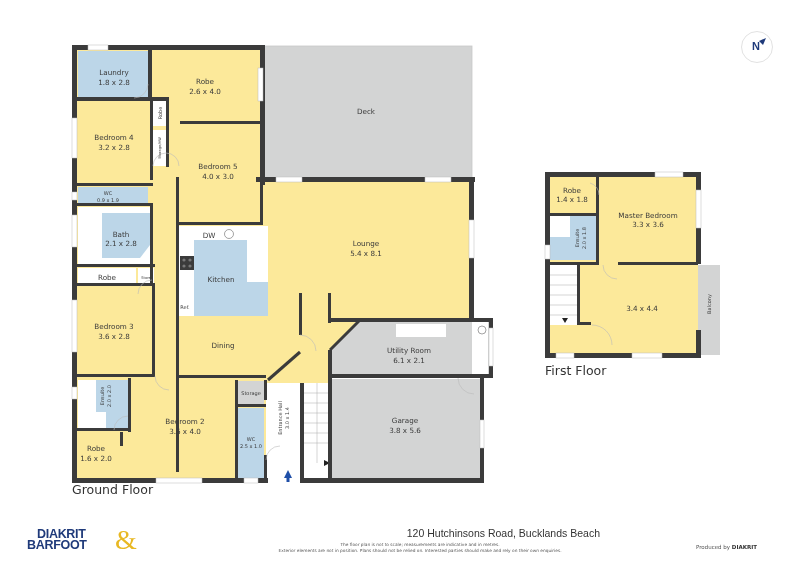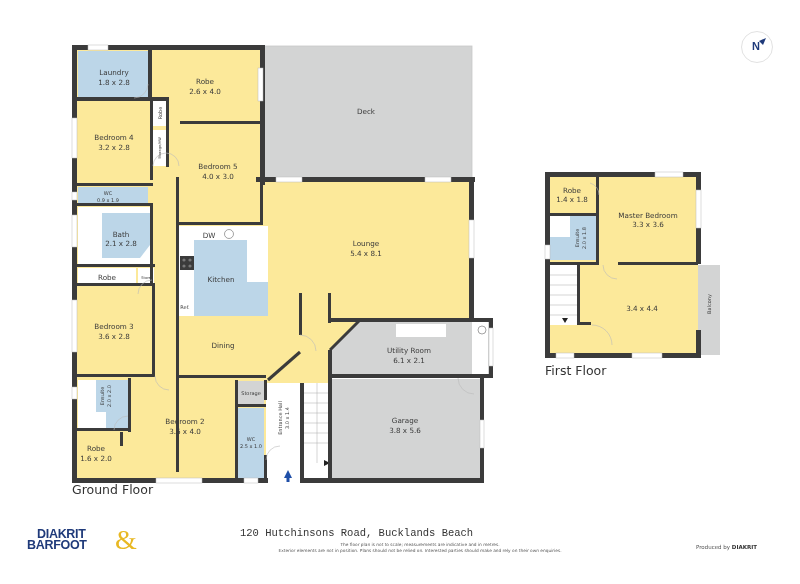--- a/index.html
+++ b/index.html
@@ -2,21 +2,21 @@
 <html><head>
 <meta charset="utf-8">
 <style>
   html, body { margin:0; padding:0; background:#ffffff; }
   body { width:800px; height:584px; position:relative; overflow:hidden; font-family:"DejaVu Sans", sans-serif; }
   svg { position:absolute; left:0; top:0; }
   .lbl { font-family:"DejaVu Sans", sans-serif; font-size:7.2px; fill:#3a3a3a; text-anchor:middle; }
   .lbl-s { font-family:"DejaVu Sans", sans-serif; font-size:5px; fill:#3a3a3a; text-anchor:middle; }
   .lbl-xs { font-family:"DejaVu Sans", sans-serif; font-size:3.6px; fill:#3a3a3a; text-anchor:middle; }
   .floor-title { font-family:"DejaVu Sans", sans-serif; font-size:12.5px; fill:#333333; }
-  .address { position:absolute; left:240px; top:527px; width:360px; text-align:left; font-family:Liberation Mono, monospace; font-size:10.5px; color:#333; }
+  .address { position:absolute; left:240px; top:527px; width:360px; text-align:right; font-family:Liberation Sans, sans-serif; font-size:10.5px; color:#333; }
   .disc { position:absolute; left:180px; top:542px; width:480px; text-align:center; font-family:"DejaVu Sans", sans-serif; font-size:4.3px; color:#555; line-height:6px; }
   .produced { position:absolute; left:696px; top:544px; font-family:"DejaVu Sans", sans-serif; font-size:5.5px; color:#555; }
   .produced b { color:#333; }
   .logo { position:absolute; left:27px; top:528px; width:110px; height:30px; }
   .logo-l1, .logo-l2 { position:absolute; left:0; font-family:"Liberation Sans", sans-serif; font-weight:bold; color:#1f3a7a; font-size:12.5px; letter-spacing:-0.3px; line-height:12px; }
   .logo-l1 { top:0; left:10px; }
   .logo-l2 { top:11px; }
   .logo-amp { position:absolute; left:88px; top:-2px; font-family:"Liberation Serif", serif; font-size:28px; color:#e8b823; line-height:28px; }
   .compass { position:absolute; left:741px; top:31px; width:30px; height:30px; border-radius:50%; border:1px solid #e2e2e2; background:#fff; }
   .compass-n { position:absolute; left:10px; top:8px; font-family:"Liberation Sans", sans-serif; font-weight:bold; font-size:11px; color:#1f3a7a; }

